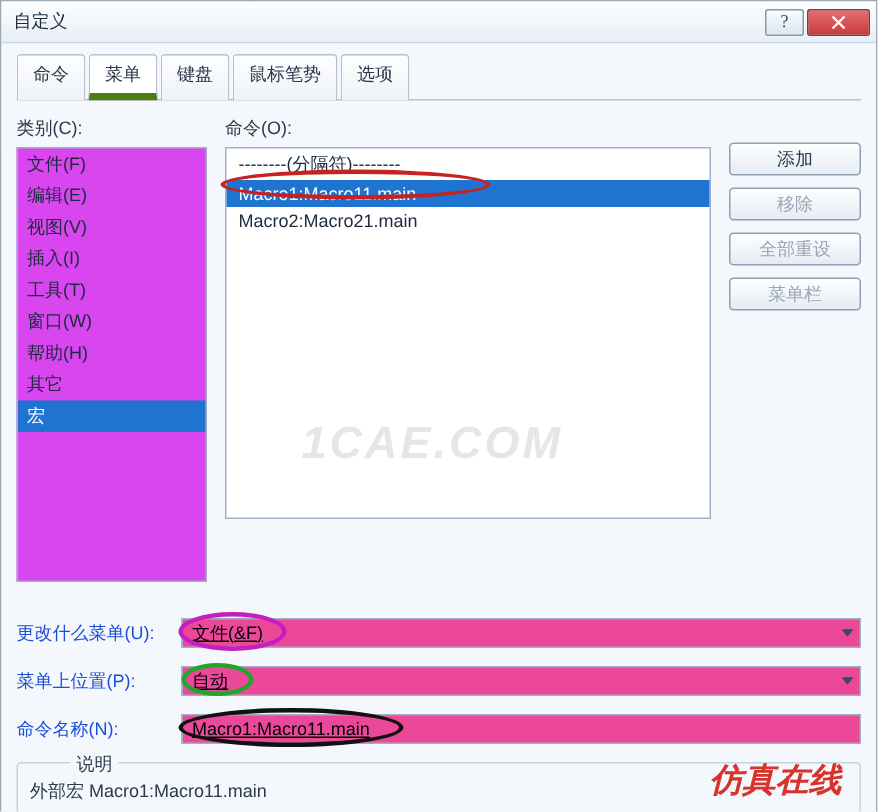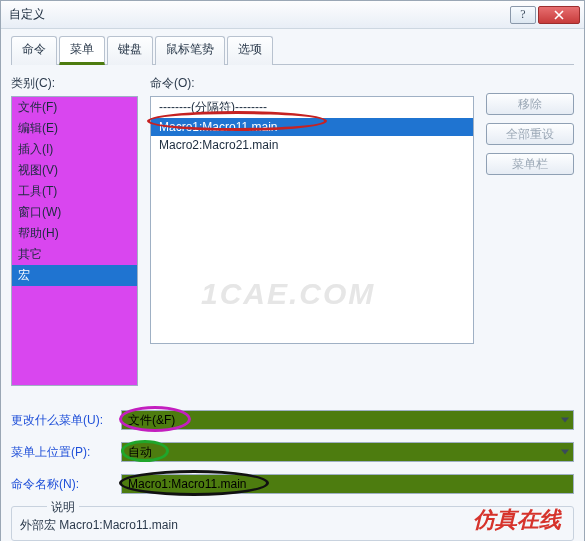--- a/index.html
+++ b/index.html
@@ -10,21 +10,21 @@
 .title-text { flex: 1; color: #1b2b3d; }
 .win-btn { width: 26px; height: 18px; margin-left: 2px; border: 1px solid #8a98aa; border-radius: 2px; display: flex; align-items: center; justify-content: center; background: linear-gradient(#f7fbff,#dde7f1); }
 .win-close { width: 42px; background: linear-gradient(#e76f70,#c73b3b); border-color: #9b2d2d; color: #fff; font-weight: bold; }
 .win-help { font-family: serif; color: #3a4a5c; }
 .win-close svg { display:block; }
 
 .body { padding: 6px 10px 10px 10px; background:#f4f7fb; }
 
 .tabs { display: flex; border-bottom: 1px solid #b8c2cf; margin-bottom: 10px; }
 .tab { padding: 4px 10px; border: 1px solid #b8c2cf; border-bottom: none; background: linear-gradient(#fdfeff,#eef2f7); margin-right: 2px; border-radius: 3px 3px 0 0; color: #2b3a4c; cursor: default; position: relative; top: 1px; }
-.tab.active { background: #fff; border-bottom: 3px solid #4d7c0f; }
+.tab.active { background: #fff; border-bottom: 5px solid #4d7c0f; }
 
 .main-row { display: flex; gap: 12px; }
 .col-left { width: 127px; }
 .col-mid { flex: 1; }
 .col-right { width: 88px; display: flex; flex-direction: column; gap: 8px; padding-top: 18px; }
 
 .section-label { color: #2b3a4c; margin-bottom: 4px; }
 
 .listbox { border: 1px solid #9fb0c4; background: #d946ef; height: 290px; overflow: hidden; }
 .listbox .item { padding: 2px 6px; color: #1b2b3d; white-space: nowrap; }
@@ -38,21 +38,21 @@
 .oval-mag { position: absolute; border: 3px solid #c31fbf; border-radius: 50% / 50%; pointer-events: none; }
 .oval-grn { position: absolute; border: 3px solid #20a62b; border-radius: 50% / 50%; pointer-events: none; }
 .oval-blk { position: absolute; border: 3px solid #111; border-radius: 50% / 50%; pointer-events: none; }
 
 .btn { height: 22px; border: 1px solid #8fa0b4; border-radius: 3px; background: linear-gradient(#fdfeff,#e6ecf4); color: #2b3a4c; text-align: center; line-height: 20px; cursor: default; }
 .btn.disabled { color: #9aa7b5; }
 
 .form-rows { margin-top: 24px; }
 .form-row { display: flex; align-items: center; margin-bottom: 12px; position: relative; }
 .form-row .lab { width: 110px; color: #1d4ed8; }
-.combo, .tinput { flex: 1; height: 20px; border: 1px solid #9fb0c4; background: #4d7c0f; padding: 0 6px; display: flex; align-items: center; position: relative; }
+.combo, .tinput { flex: 1; height: 20px; border: 1px solid #9fb0c4; background: #ec4899; padding: 0 6px; display: flex; align-items: center; position: relative; text-decoration: underline; }
 .combo .caret { position: absolute; right: 4px; top: 50%; transform: translateY(-50%); width: 0; height: 0; border-left: 4px solid transparent; border-right: 4px solid transparent; border-top: 5px solid #3a4a5c; }
 
 .desc-block { border: 1px solid #c8d2de; padding: 6px 8px; margin-top: 6px; border-radius: 3px; position: relative; }
 .desc-title { position: absolute; top: -8px; left: 8px; background: #f4f7fb; padding: 0 4px; color: #2b3a4c; margin-left: 27px; }
 .desc-text { color: #2b3a4c; padding-top: 4px; }
 
 .watermark { position: absolute; color: #e6e6e6; font-size: 30px; font-style: italic; font-weight: bold; letter-spacing: 2px; pointer-events: none; }
 .footer-brand { position: absolute; right: 24px; bottom: 6px; color: #d6332c; font-size: 22px; font-style: italic; font-weight: bold; font-family: "SimSun", serif; }
 
 </style>
@@ -81,42 +81,43 @@
       <div class="tab">选项</div>
     </div>
 
     <div class="main-row">
 
       <div class="col-left">
         <div class="section-label">类别(C):</div>
         <div class="listbox">
           <div class="item">文件(F)</div>
           <div class="item">编辑(E)</div>
+          <div class="item">视图(V)</div>
           <div class="item">插入(I)</div>
-          <div class="item">视图(V)</div>
           <div class="item">工具(T)</div>
           <div class="item">窗口(W)</div>
           <div class="item">帮助(H)</div>
           <div class="item">其它</div>
           <div class="item selected">宏</div>
         </div>
       </div>
 
       <div class="col-mid">
         <div class="section-label">命令(O):</div>
         <div class="cmdbox">
           <div class="row">--------(分隔符)--------</div>
           <div class="row selected">Macro1:Macro11.main</div>
           <div class="row">Macro2:Macro21.main</div>
           <div class="oval-red" style="left:-4px; top:14px; width:180px; height:20px;"></div>
           <div class="watermark" style="left:50px; top:180px;">1CAE.COM</div>
         </div>
       </div>
 
       <div class="col-right">
+        <div class="btn">添加</div>
         <div class="btn disabled">移除</div>
         <div class="btn disabled">全部重设</div>
         <div class="btn disabled">菜单栏</div>
       </div>
 
     </div>
 
     <div class="form-rows">
 
       <div class="form-row">

